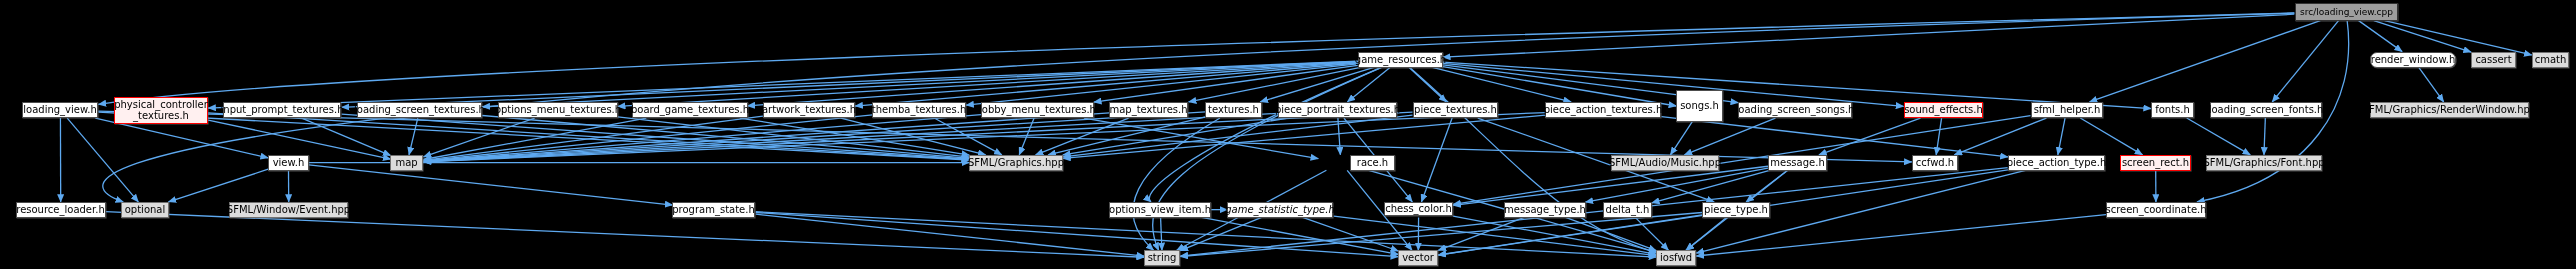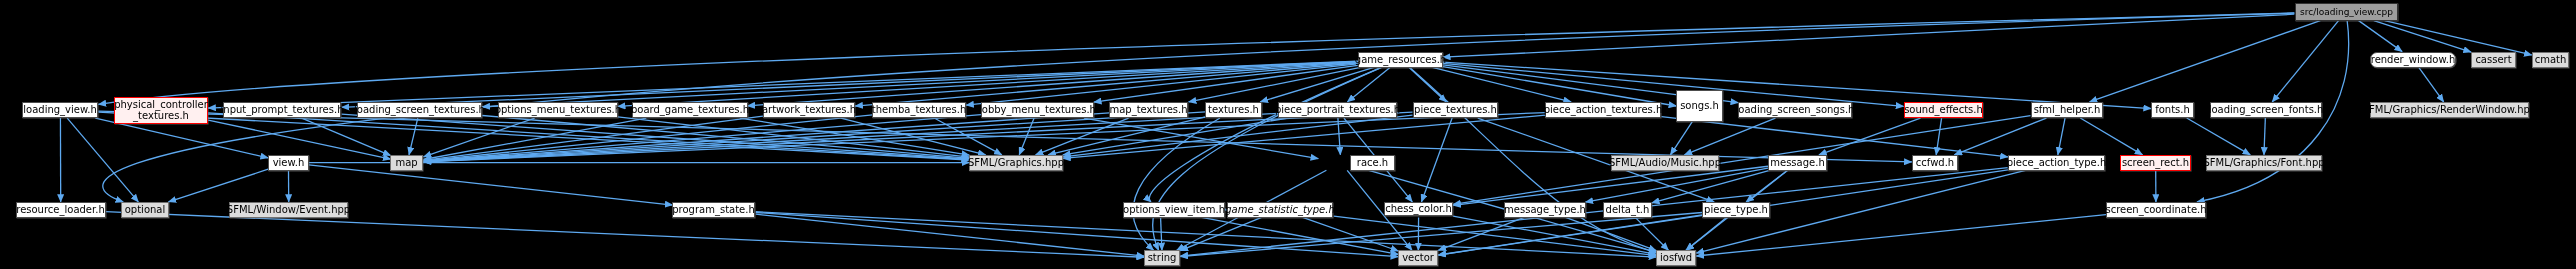--- a/index.html
+++ b/index.html
@@ -174,21 +174,21 @@
     <div class="node sys" style="left: 1611px; top: 155px; width: 108px; height: 15.5px;"><span>SFML/Audio/Music.hpp</span></div>
     <div class="node" style="left: 1768px; top: 155px; width: 59px; height: 15.5px;"><span>message.h</span></div>
     <div class="node" style="left: 1912px; top: 155px; width: 46px; height: 15.5px;"><span>ccfwd.h</span></div>
     <div class="node" style="left: 2008px; top: 155px; width: 97px; height: 15.5px;"><span>piece_action_type.h</span></div>
     <div class="node trunc" style="left: 2120px; top: 155px; width: 71px; height: 15.5px;"><span>screen_rect.h</span></div>
     <div class="node sys" style="left: 2206px; top: 155px; width: 116px; height: 15.5px;"><span>SFML/Graphics/Font.hpp</span></div>
     <div class="node" style="left: 15.5px; top: 202px; width: 90px; height: 15.5px;"><span>resource_loader.h</span></div>
     <div class="node sys" style="left: 121px; top: 202px; width: 48px; height: 15.5px;"><span>optional</span></div>
     <div class="node sys" style="left: 229px; top: 202px; width: 119px; height: 15.5px;"><span>SFML/Window/Event.hpp</span></div>
     <div class="node" style="left: 672px; top: 202px; width: 83px; height: 15.5px;"><span>program_state.h</span></div>
-    <div class="node" style="left: 1109px; top: 202px; width: 102px; height: 15.5px; margin-left: 14px;"><span>options_view_item.h</span></div>
+    <div class="node" style="left: 1109px; top: 202px; width: 102px; height: 15.5px;"><span>options_view_item.h</span></div>
     <div class="node" style="left: 1227px; top: 202px; width: 106px; height: 15.5px; font-style: italic;"><span>game_statistic_type.h</span></div>
     <div class="node" style="left: 1384px; top: 202px; width: 69px; height: 14px;"><span>chess_color.h</span></div>
     <div class="node" style="left: 1504px; top: 202px; width: 82px; height: 15.5px;"><span>message_type.h</span></div>
     <div class="node" style="left: 1603px; top: 202px; width: 49px; height: 15.5px;"><span>delta_t.h</span></div>
     <div class="node" style="left: 1702px; top: 202px; width: 68px; height: 15.5px;"><span>piece_type.h</span></div>
     <div class="node" style="left: 2106px; top: 202px; width: 100px; height: 15.5px;"><span>screen_coordinate.h</span></div>
     <div class="node sys" style="left: 1144px; top: 250px; width: 36px; height: 15.5px;"><span>string</span></div>
     <div class="node sys" style="left: 1398px; top: 250px; width: 40px; height: 15.5px;"><span>vector</span></div>
     <div class="node sys" style="left: 1656px; top: 250px; width: 40px; height: 15.5px;"><span>iosfwd</span></div>
   </div>

